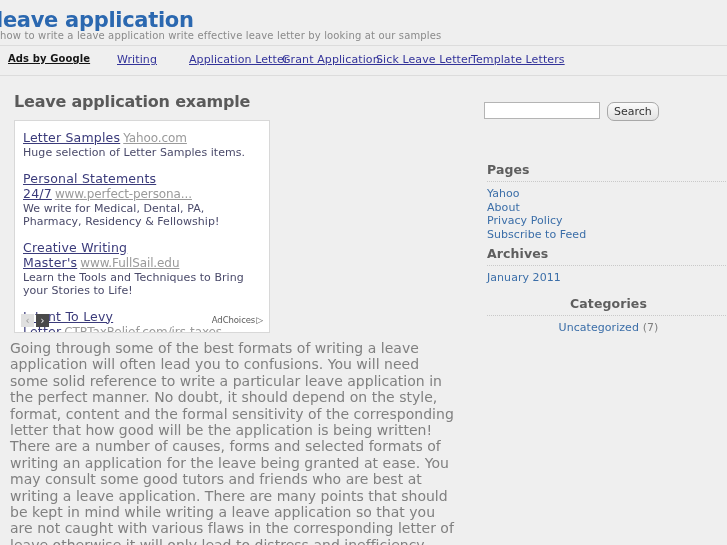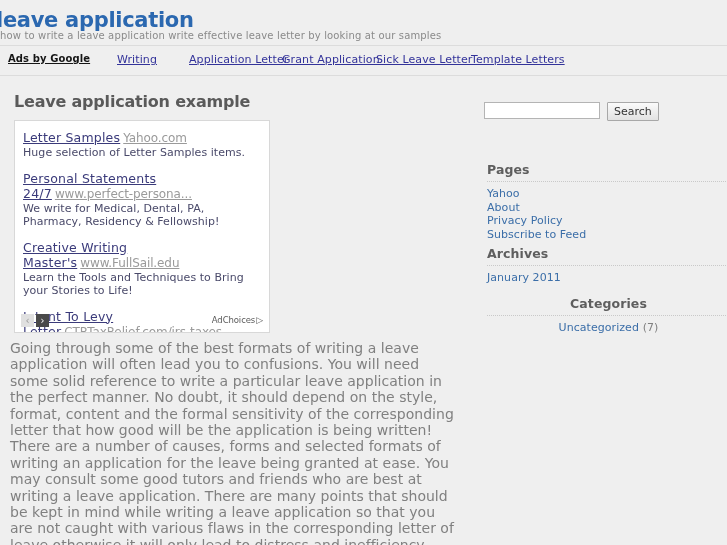--- a/index.html
+++ b/index.html
@@ -241,21 +241,21 @@
   #search-submit {
     margin-left: 7px;
     height: 19px;
     padding: 0 6px;
     border: 1px solid #a8a8a8;
     background: linear-gradient(#fbfbfb, #e2e2e2);
     font-size: 11px;
     color: #333333;
     font-family: "DejaVu Sans", "Liberation Sans", sans-serif;
     cursor: pointer;
-    border-radius: 1px;
+    border-radius: 7px;
   }
   .widget { position: absolute; left: 3px; width: 243px; margin-top: 24px; }
   .widget.w0 { top: 62px; }
   .widget.w1 { top: 146px; }
   .widget.w2 { top: 196px; text-align: center; }
   .widget-title {
     margin: 0 0 5px 0;
     font-size: 12.5px;
     font-weight: bold;
     color: #5e5e5e;

